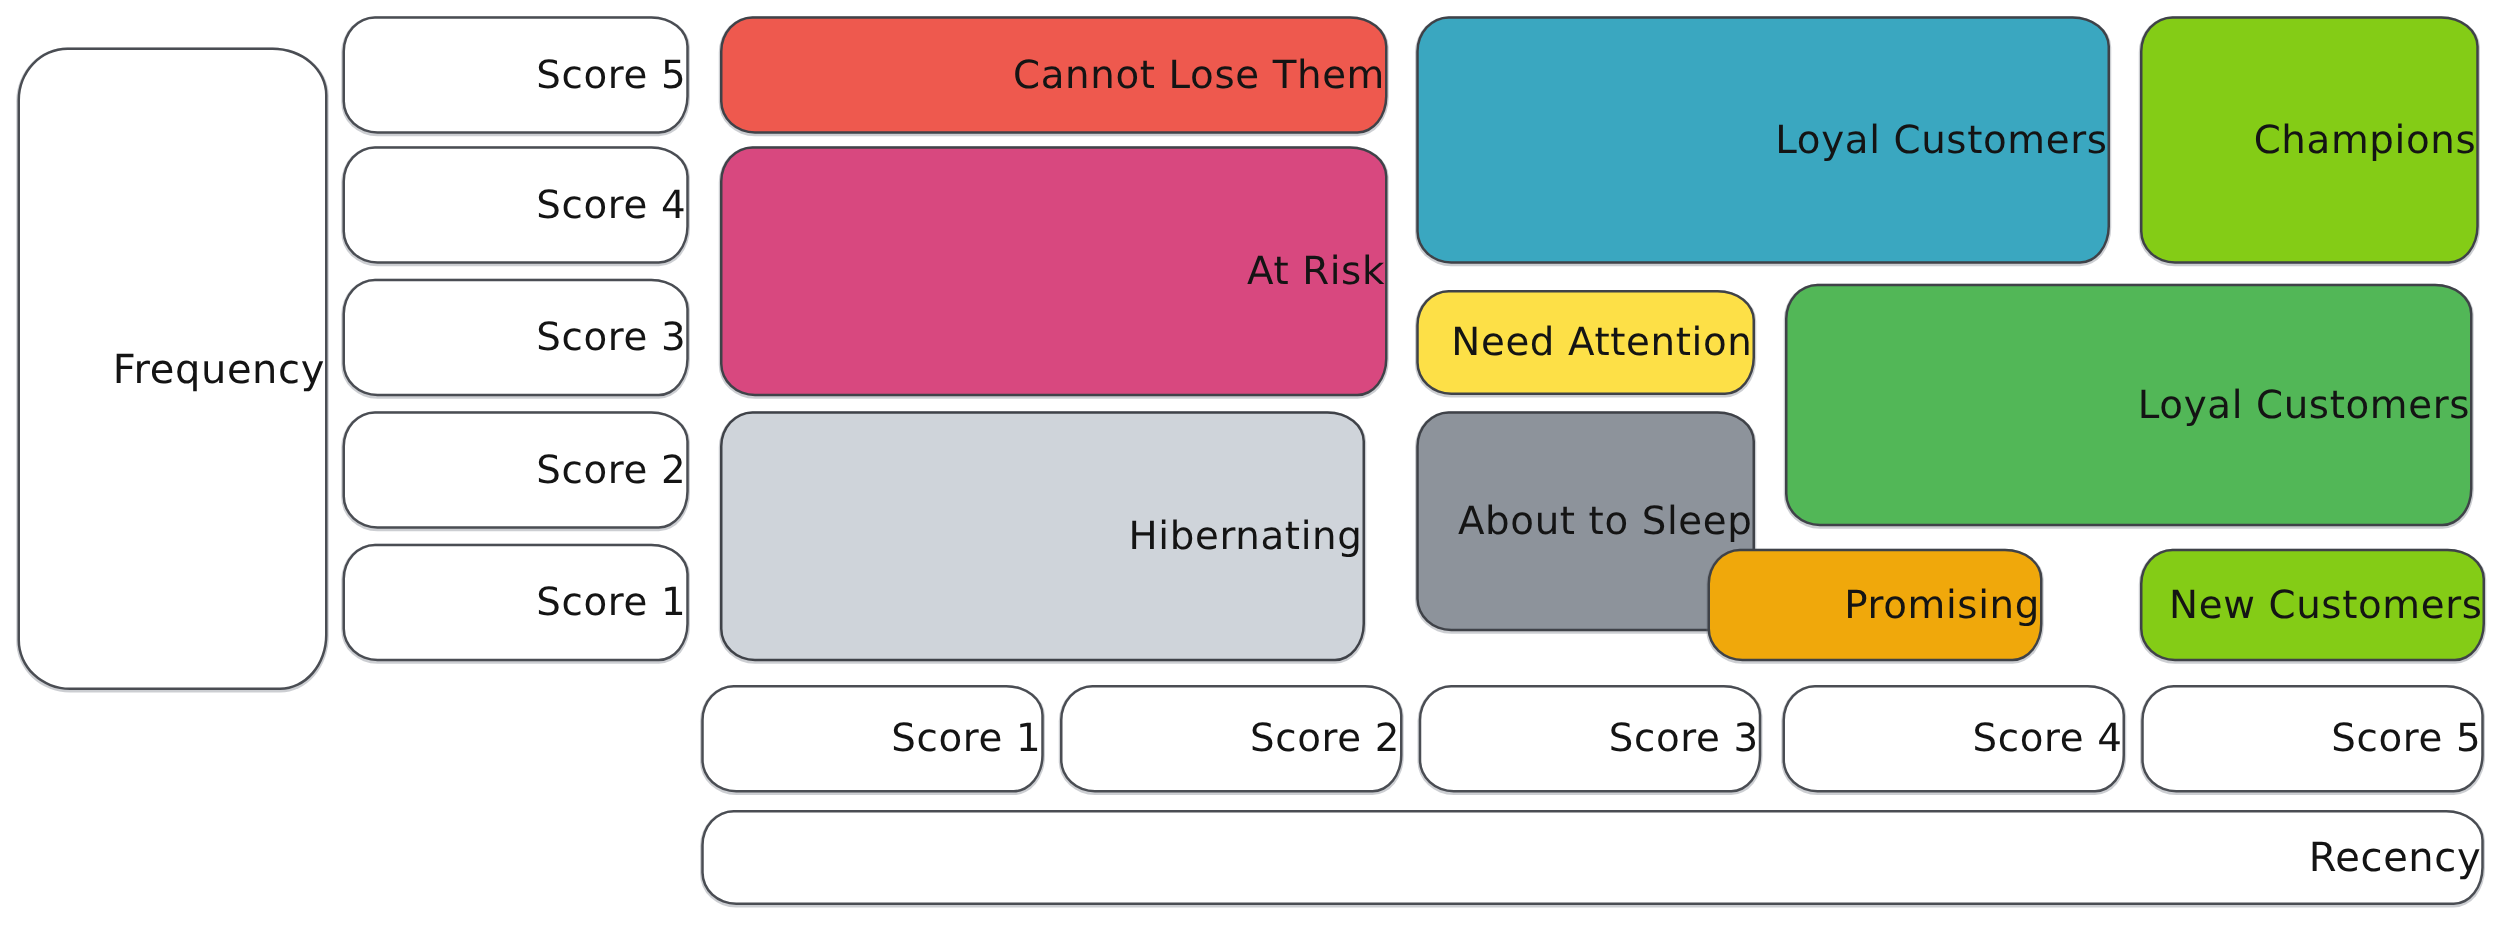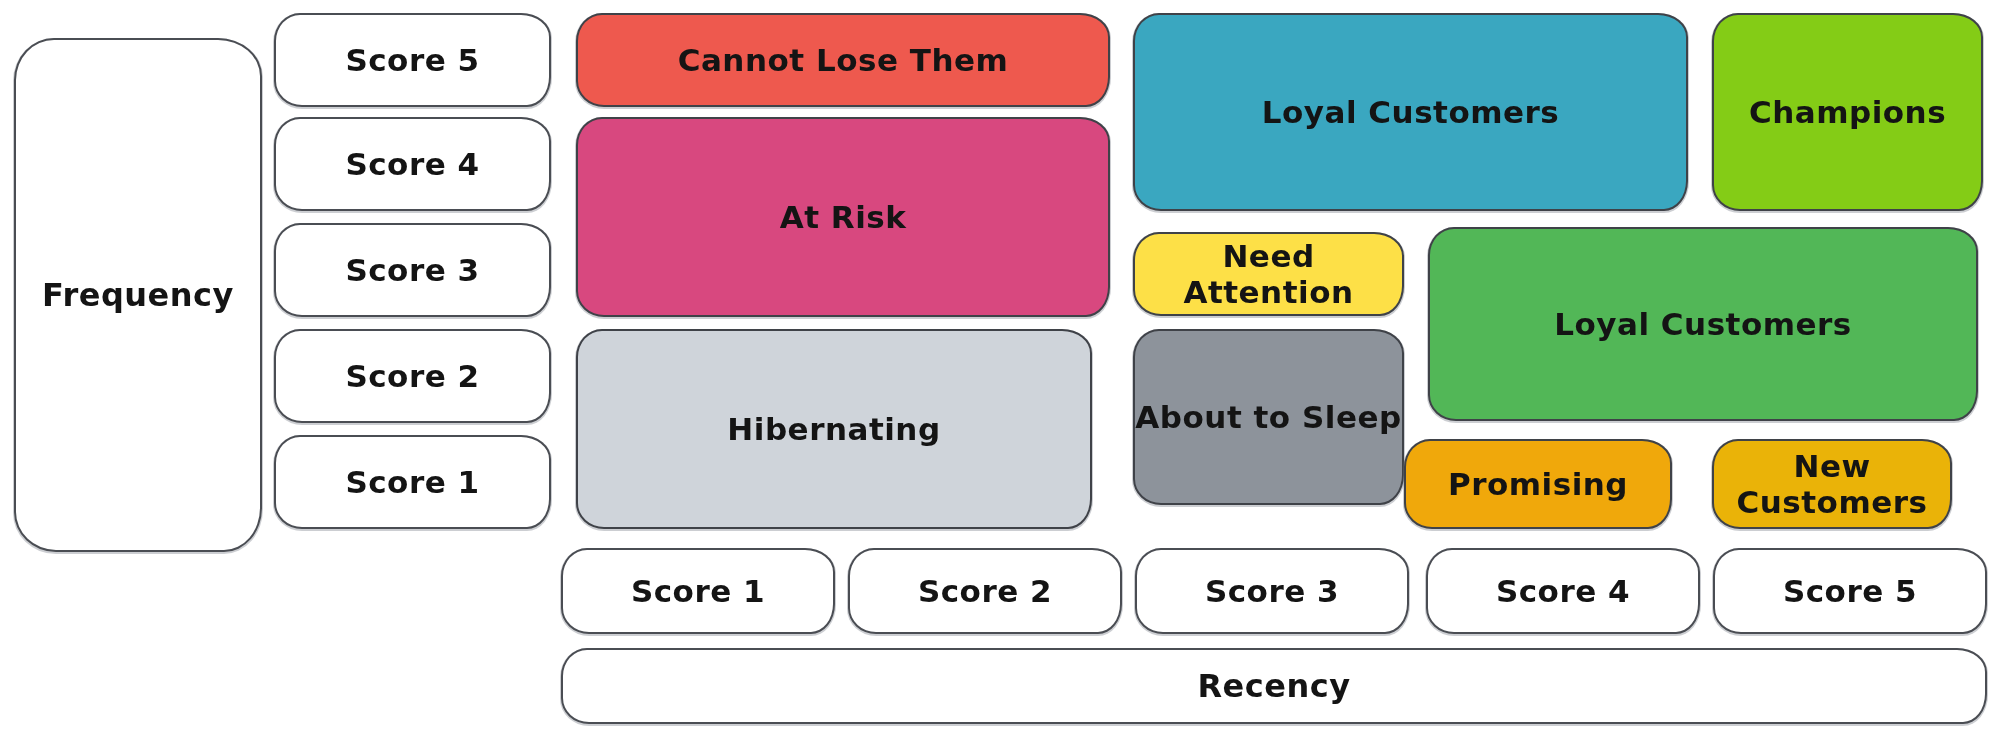--- a/index.html
+++ b/index.html
@@ -6,25 +6,25 @@
   .canvas{
     position:relative;
     width:2000px;height:753px;
     background:#ffffff;
     font-family:"DejaVu Sans", sans-serif;
     color:#141414;
     overflow:hidden;
   }
   .box{
     position:absolute;
-    display:flex;align-items:center;justify-content:center;
+    display:flex;align-items:center;justify-content:flex-end;
     text-align:center;
     box-sizing:border-box;
     font-size:31px;
-    font-weight:700;
+    font-weight:400;
     letter-spacing:0.5px;
     border:2.5px solid #43464d;
     border-radius:26px 30px 24px 28px / 28px 24px 30px 26px;
     box-shadow:0 1px 0 1px rgba(110,115,125,0.35);
     background:#ffffff;
   }
   .white{background:#ffffff;border-color:#4a4d53;}
   .axis{font-size:32px;}
   .tall{border-radius:40px 44px 38px 42px / 42px 38px 44px 40px;margin-top:28px;}
   .seg{border-color:#3f4248;}
@@ -72,24 +72,24 @@
   </div>
   <div class="box seg" style="left: 1133px; top: 232px; width: 271px; height: 84px; background: #fde047;">
     <span class="label">Need Attention</span>
   </div>
   <div class="box seg" style="left: 1428px; top: 227px; width: 550px; height: 194px; background: rgb(82, 183, 87);">
     <span class="label">Loyal Customers</span>
   </div>
   <div class="box seg" style="left: 1133px; top: 329px; width: 271px; height: 176px; background: rgb(141, 147, 155);">
     <span class="label">About to Sleep</span>
   </div>
-  <div class="box seg" style="left: 1404px; top: 439px; width: 268px; height: 90px; background: rgb(240, 168, 11);">
+  <div class="box seg" style="left: 1366px; top: 439px; width: 268px; height: 90px; background: rgb(240, 168, 11);">
     <span class="label">Promising</span>
   </div>
-  <div class="box seg" style="left: 1712px; top: 439px; width: 240px; height: 90px; background: #eab308;">
+  <div class="box seg" style="left: 1712px; top: 439px; width: 276px; height: 90px; background: #84cc16;">
     <span class="label">New Customers</span>
   </div>
 
   <div class="box white" style="left:561px;top:548px;width:274px;height:86px;">
     <span class="label">Score 1</span>
   </div>
   <div class="box white" style="left:848px;top:548px;width:274px;height:86px;">
     <span class="label">Score 2</span>
   </div>
   <div class="box white" style="left:1135px;top:548px;width:274px;height:86px;">

